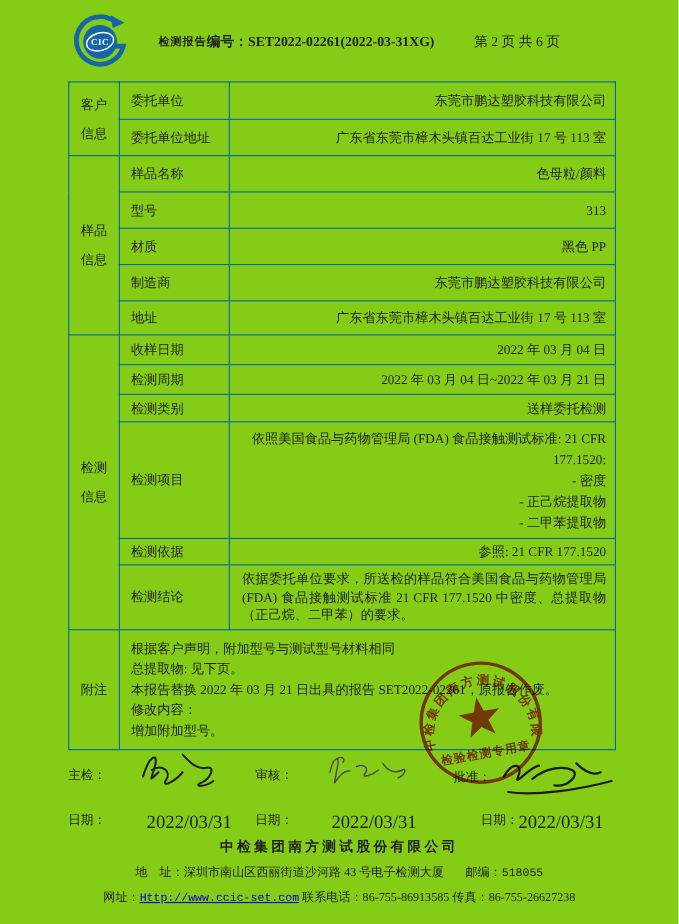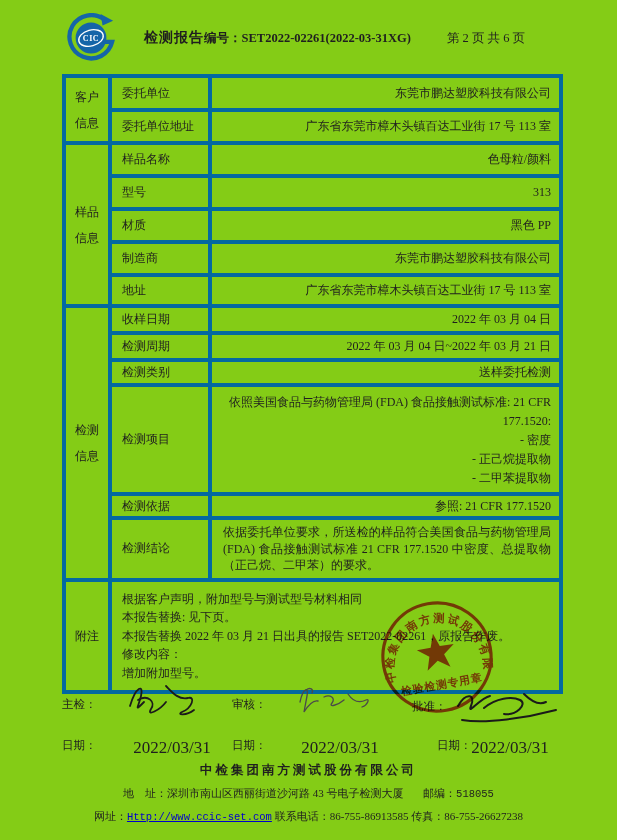--- a/index.html
+++ b/index.html
@@ -8,28 +8,28 @@
     width:617px; height:840px; position:relative; overflow:hidden;
     font-family:"Liberation Serif","DejaVu Serif",serif;
     color:#1f1f1f; font-size:12px;
   }
   .page { position:absolute; inset:0; background:#84cc16; }
 
   
   .header { position:absolute; left:62px; top:12px; width:495px; height:52px;
             display:flex; align-items:center; }
   .logo { width:58px; height:50px; flex:0 0 auto; }
-  .hd-title { margin-left:24px; font-weight:bold; font-size:14px; letter-spacing:1px; }
+  .hd-title { margin-left:24px; font-weight:bold; font-size:10px; letter-spacing:1px; }
   .hd-no    { font-weight:bold; font-size:12.5px; white-space:nowrap; }
   .hd-page  { margin-left:36px; font-weight:normal; font-size:12.5px; white-space:nowrap; }
 
   
   table.report { position:absolute; left:62px; top:74px; width:497px;
                  border-collapse:collapse; table-layout:fixed; }
-  table.report td { border:4px solid #0369a1; font-size:12px; vertical-align:middle; }
+  table.report td { border:1px solid #0369a1; font-size:12px; vertical-align:middle; }
   td.sec { text-align:center; }
   .sec-wrap { display:inline-block; width:2em; line-height:26px; text-align:center; }
   td.lbl { padding-left:10px; }
   td.val { padding-left:11px; padding-right:8px;text-align:right; }
   td.val.multi { padding-top:6px; padding-bottom:4px; }
   td.val.multi div { line-height:19px; }
   td.val.concl { line-height:16.5px; text-align:justify; padding-top:4px; padding-bottom:4px; }
   td.notes { padding:8px 10px; }
   td.notes div { line-height:18.5px; }
 
@@ -135,21 +135,21 @@
       </tr>
       <tr style="height:48px">
         <td class="lbl">检测结论</td>
         <td class="val concl">依据委托单位要求，所送检的样品符合美国食品与药物管理局 (FDA) 食品接触测试标准 21 CFR 177.1520 中密度、总提取物（正己烷、二甲苯）的要求。</td>
       </tr>
 
       <tr style="height:95px">
         <td class="sec"><span class="sec-wrap">附注</span></td>
         <td class="notes" colspan="2">
           <div>根据客户声明，附加型号与测试型号材料相同</div>
-          <div>本报告替换: 见下页。</div>
+          <div>总提取物: 见下页。</div>
           <div>本报告替换 2022 年 03 月 21 日出具的报告 SET2022-02261，原报告作废。</div>
           <div>修改内容：</div>
           <div>增加附加型号。</div>
         </td>
       </tr>
     </tbody>
   </table>
 
   <span class="sig-label" style="left:62px; top:697px;">主检：</span>
   <span class="sig-label" style="left:232px; top:697px;">审核：</span>

